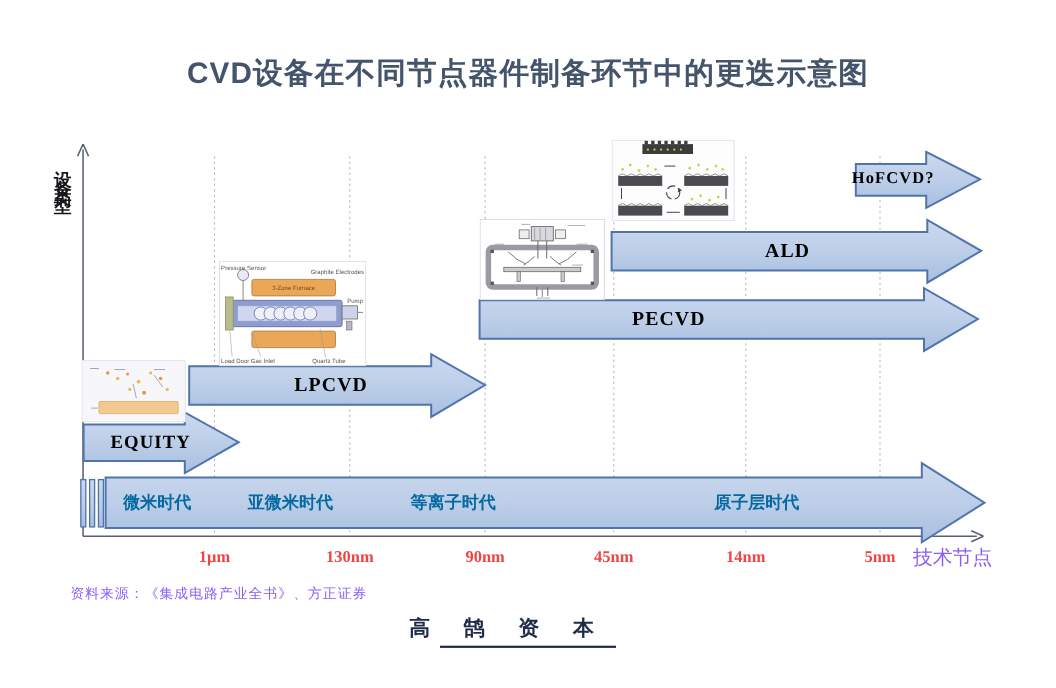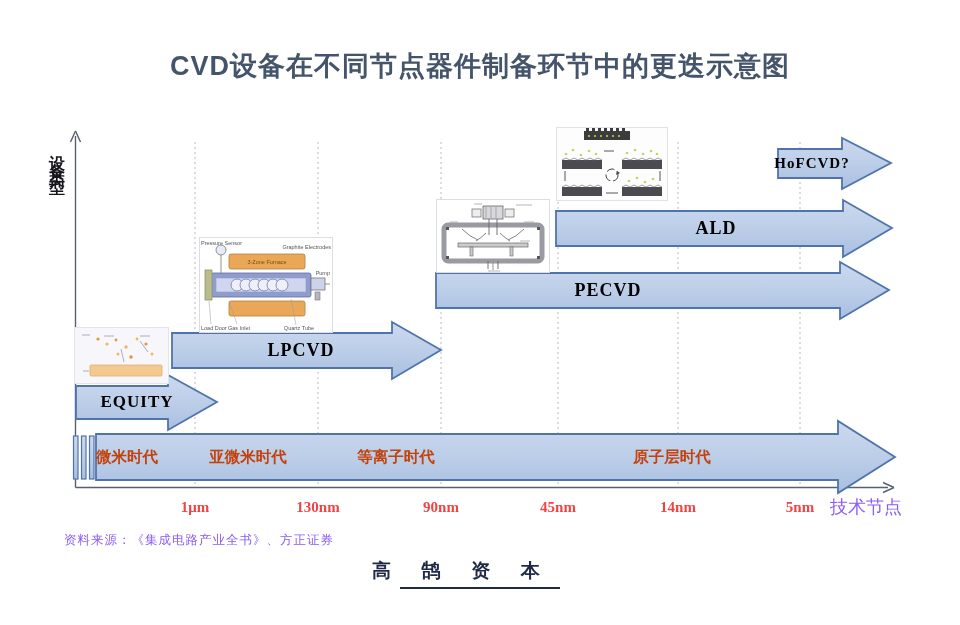--- a/index.html
+++ b/index.html
@@ -4,21 +4,21 @@
 <style>
   html,body{margin:0;padding:0;background:#fff;}
   #canvas{position:relative;width:960px;height:596px;background:#ffffff;overflow:hidden;
           font-family:"Liberation Sans","DejaVu Sans",sans-serif;}
   .abs{position:absolute;}
   #title{left:0;top:48px;width:960px;text-align:center;font-size:27px;font-weight:bold;
          color:#44546a;letter-spacing:1px;}
   .arrow-label{transform:translate(-50%,-50%);font-family:"Liberation Serif","DejaVu Serif",serif;
          font-weight:bold;color:#000000;letter-spacing:1px;white-space:nowrap;}
   .era-label{transform:translate(-50%,-50%);font-family:"DejaVu Serif","Liberation Serif",serif;
-         font-weight:bold;font-size:15.5px;color:#c2410c;white-space:nowrap;}
+         font-weight:bold;font-size:15.5px;color:#0369a1;white-space:nowrap;margin-left:16px;}
   .tick-label{transform:translate(-50%,-50%);font-family:"Liberation Serif","DejaVu Serif",serif;
          font-weight:bold;font-size:15px;color:#ef4444;white-space:nowrap;}
   #x-axis-label{transform:translate(-50%,-50%);font-family:"DejaVu Serif","Liberation Serif",serif;
          font-weight:normal;font-size:18px;color:#8b5cf6;white-space:nowrap;}
   #y-axis-label{left:46px;top:142px;writing-mode:vertical-rl;text-orientation:upright;
          font-family:"DejaVu Serif","Liberation Serif",serif;font-weight:bold;font-size:16px;
          letter-spacing:8px;color:#15151a;}
   #source-note{left:64px;top:532px;font-size:12.5px;color:#8b5cf6;letter-spacing:1px;}
   #logo{left:50%;top:558px;transform:translateX(-50%);width:240px;text-align:left;color:#1e2a47;}
   #logo .cn{font-family:"DejaVu Serif","Liberation Serif",serif;font-weight:bold;font-size:19px;

